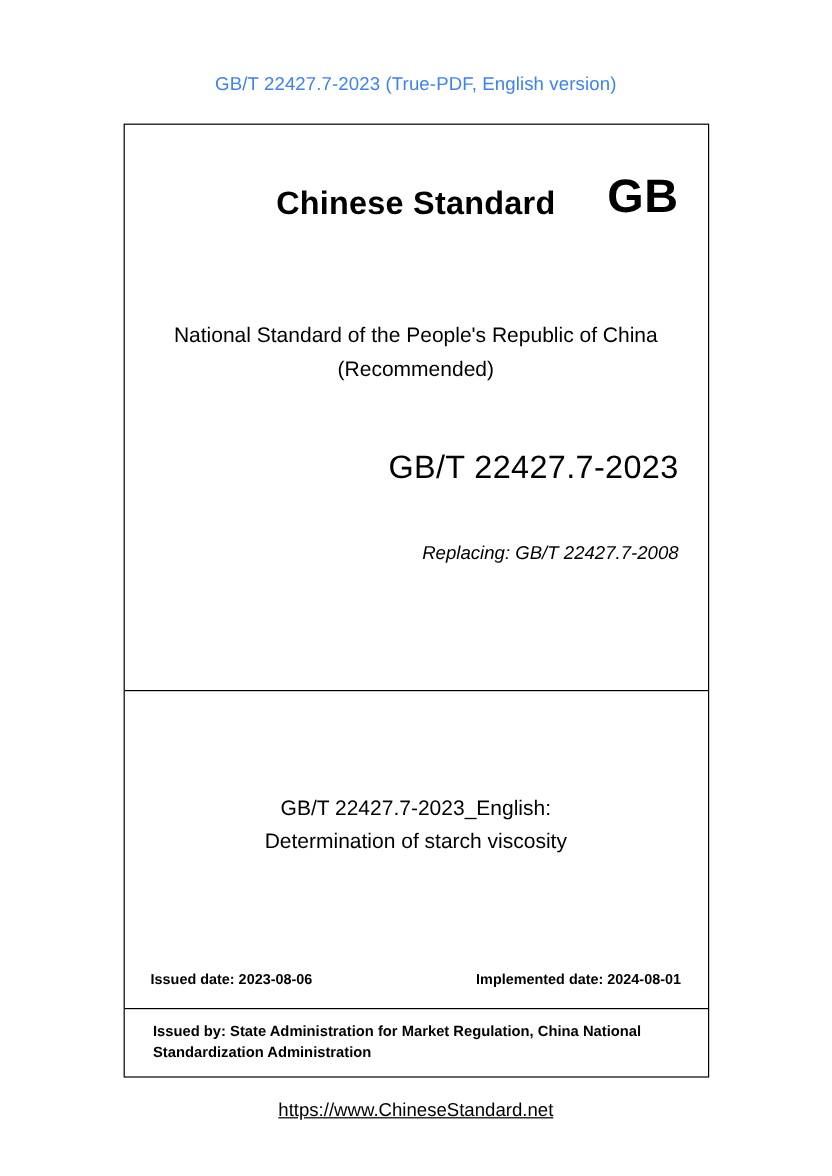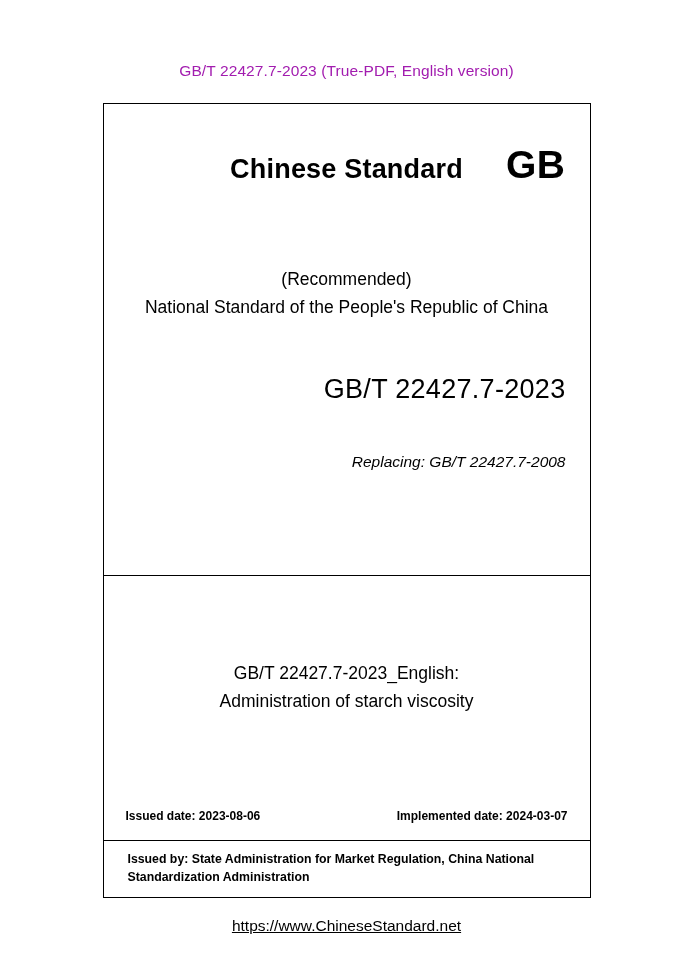--- a/index.html
+++ b/index.html
@@ -21,21 +21,21 @@
     box-sizing: border-box;
     display: flex;
     flex-direction: column;
     align-items: center;
   }
   .top-caption {
     margin-top: 62px;
     font-size: 15.5px;
     letter-spacing: 0.1px;
     text-align: center;
-    color: #a21caf;
+    color: #3b82f6;
   }
   .doc-frame {
     margin-top: 23px;
     width: 488px;
     border: 1.5px solid #000;
     box-sizing: border-box;
     display: flex;
     flex-direction: column;
   }
   
@@ -148,35 +148,35 @@
   <div class="top-caption">GB/T 22427.7-2023 (True-PDF, English version)</div>
 
   <div class="doc-frame">
 
     <div class="cell-upper">
       <div class="title-row">
         <div class="main-title">Chinese Standard</div>
         <div class="gb-mark">GB</div>
       </div>
       <div class="national-line">
+        <div>National Standard of the People's Republic of China</div>
         <div>(Recommended)</div>
-        <div>National Standard of the People's Republic of China</div>
       </div>
       <div class="std-number">GB/T 22427.7-2023</div>
       <div class="replacing">Replacing: GB/T 22427.7-2008</div>
     </div>
 
     <div class="cell-middle">
       <div class="english-title">
         <div>GB/T 22427.7-2023_English:</div>
-        <div>Administration of starch viscosity</div>
+        <div>Determination of starch viscosity</div>
       </div>
       <div class="dates-row">
         <span>Issued date: 2023-08-06</span>
-        <span>Implemented date: 2024-03-07</span>
+        <span>Implemented date: 2024-08-01</span>
       </div>
     </div>
 
     <div class="cell-bottom">
       <div class="issued-by">Issued by: State Administration for Market Regulation, China National Standardization Administration</div>
     </div>
 
   </div>
 
   <a class="footer-link" href="#">https://www.ChineseStandard.net</a>

